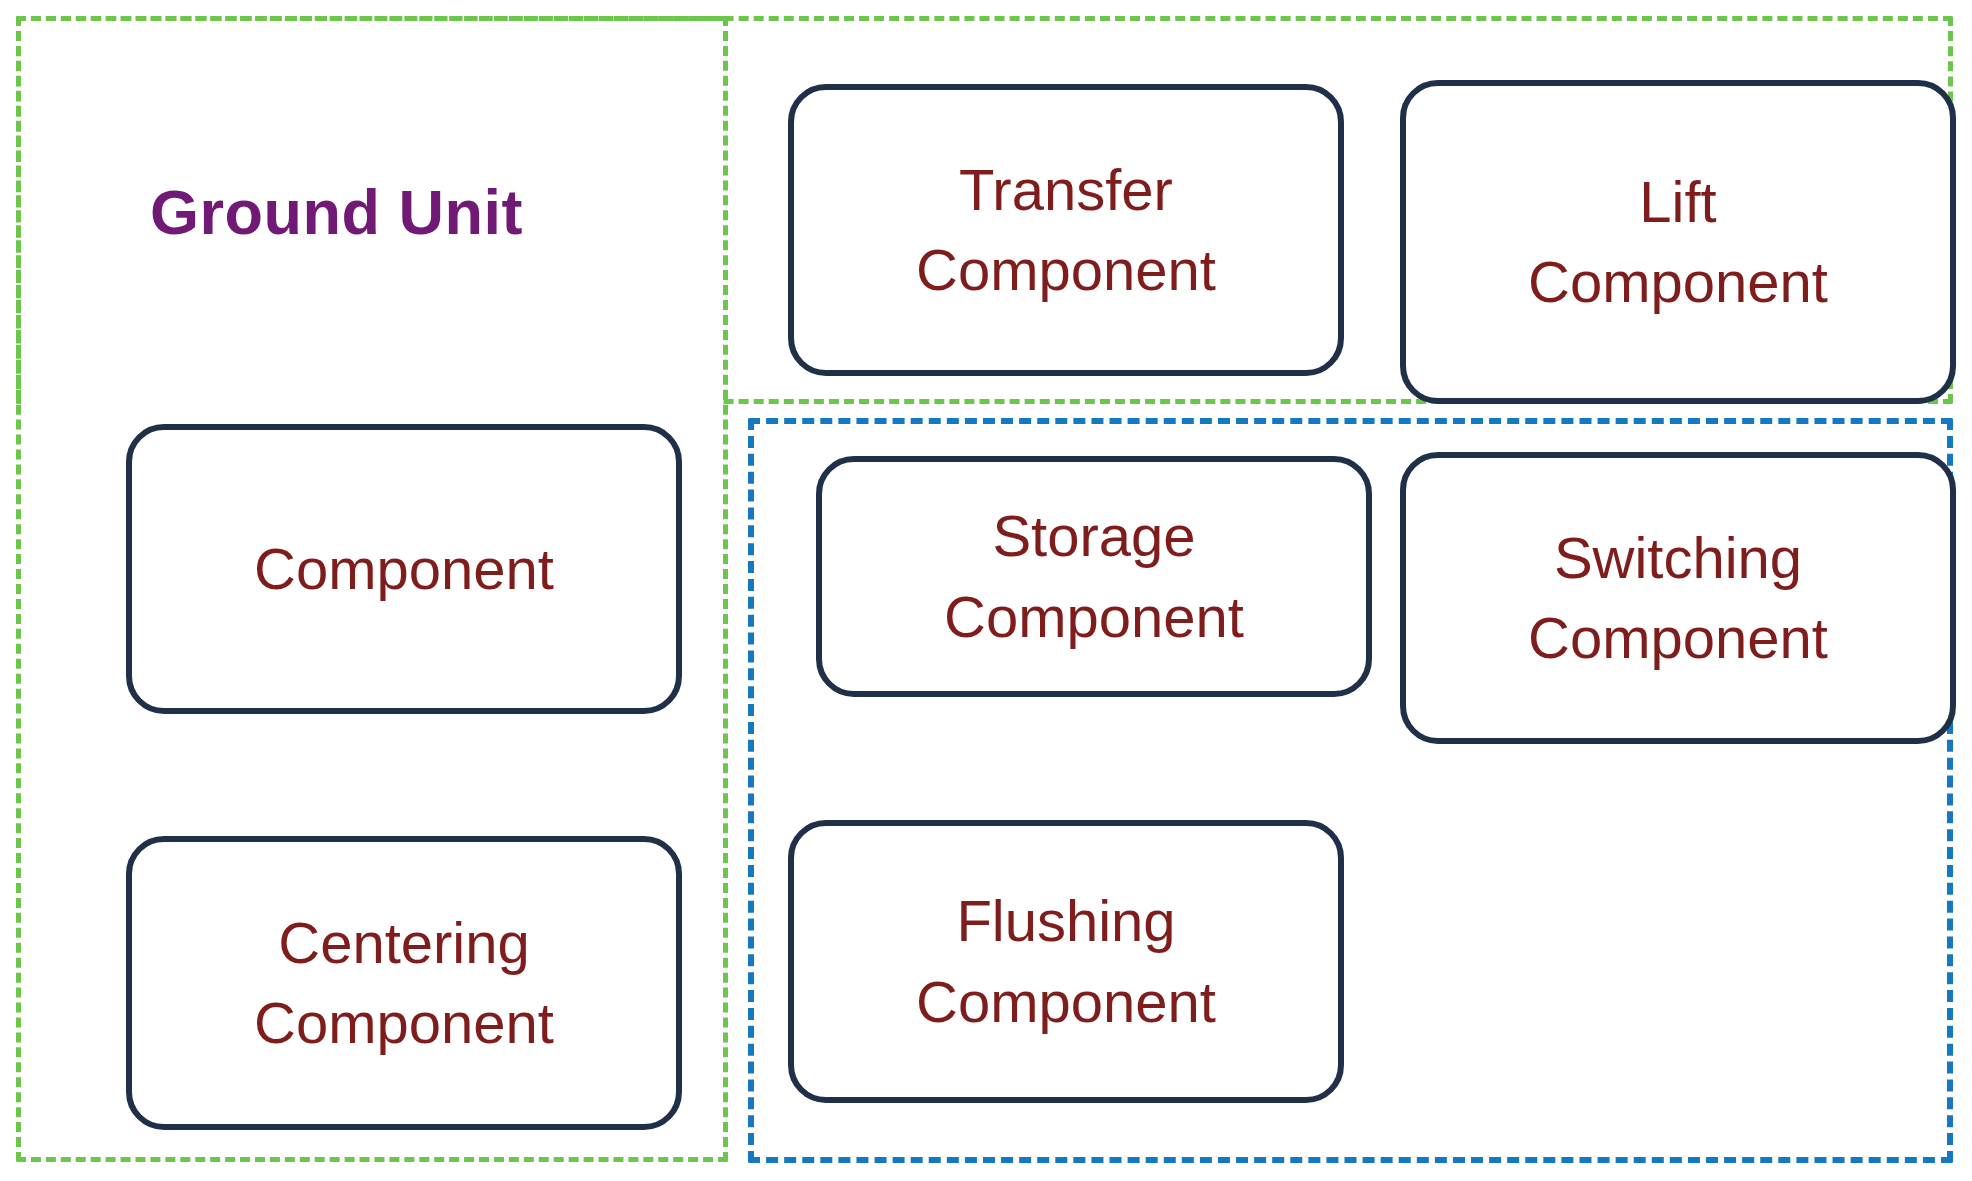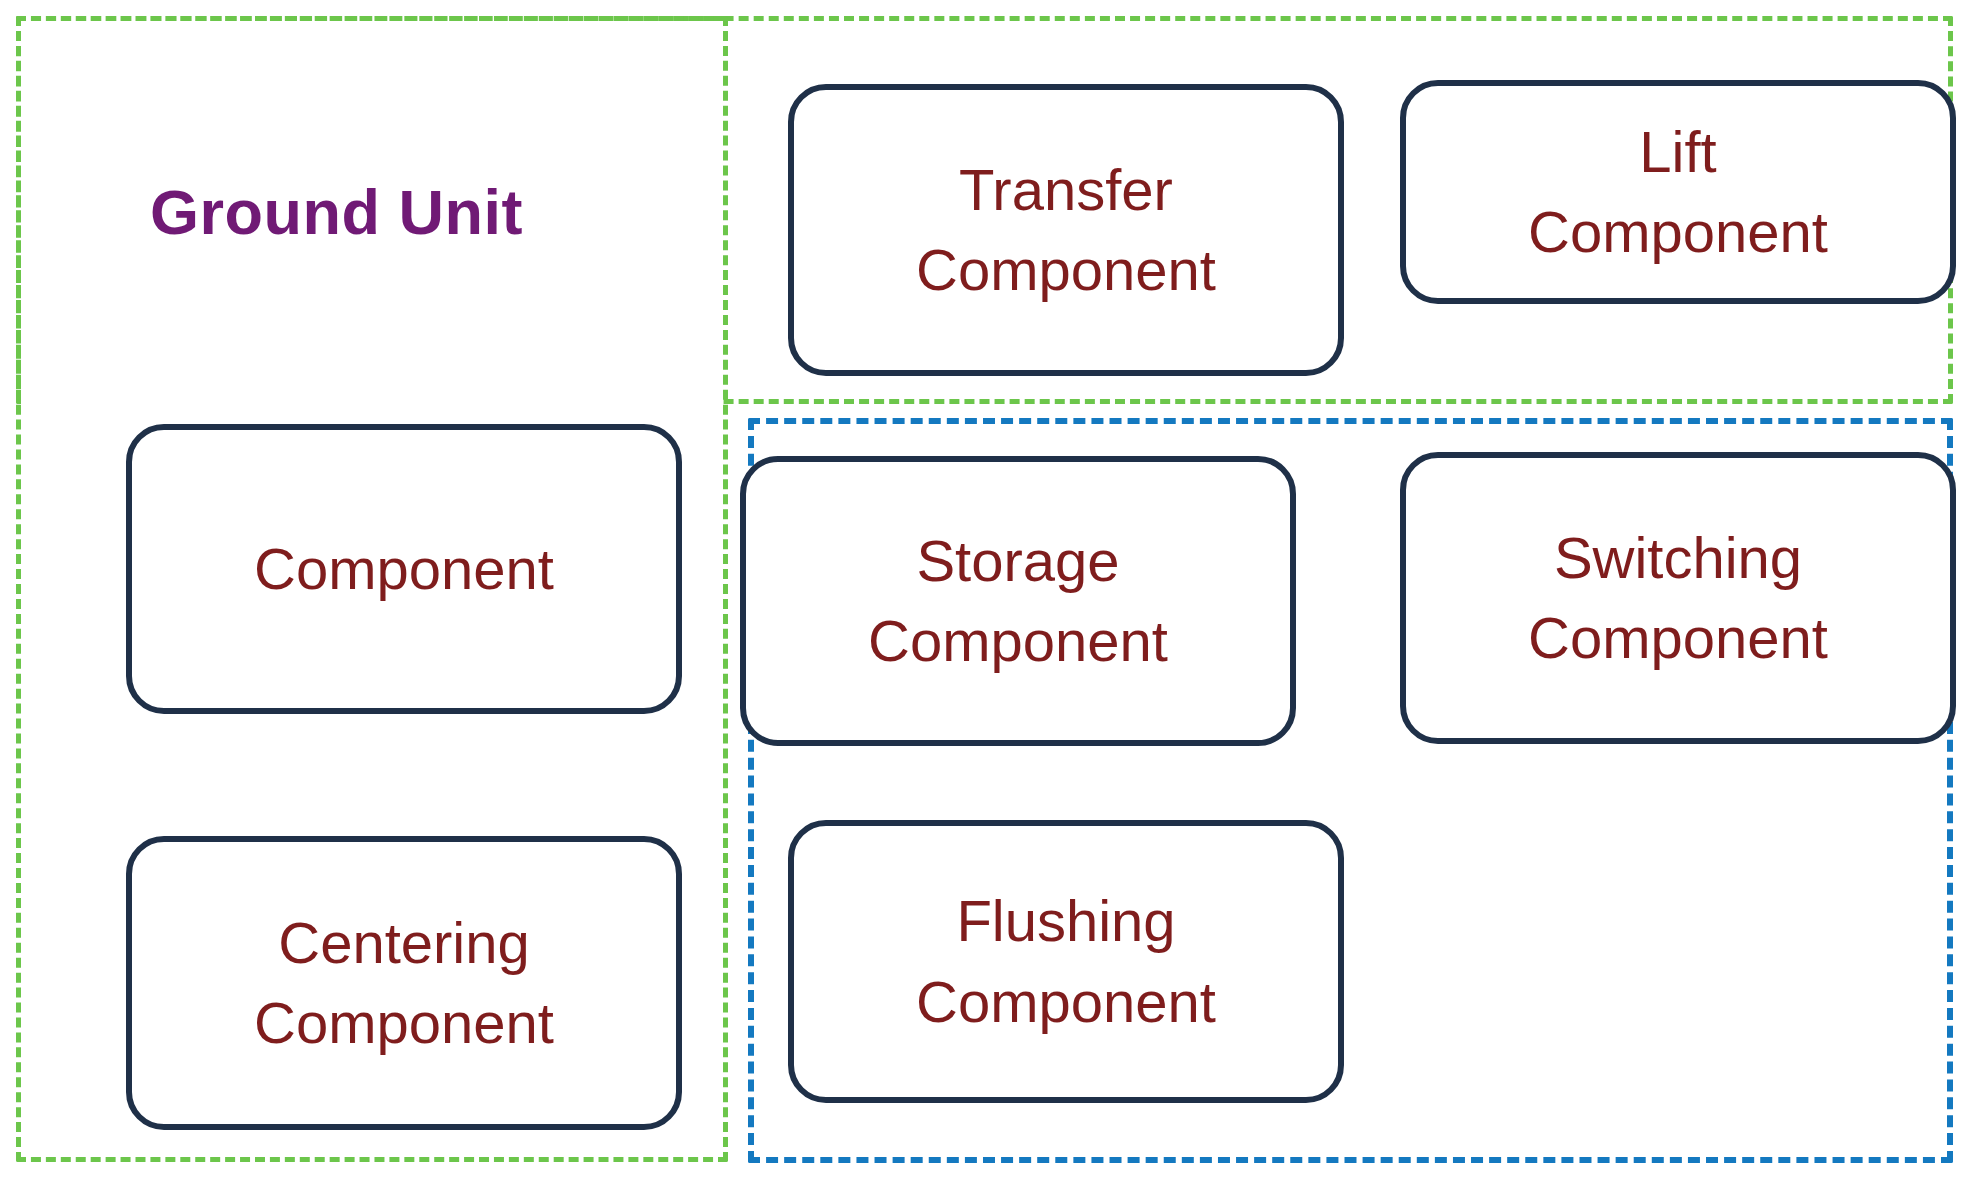--- a/index.html
+++ b/index.html
@@ -99,23 +99,23 @@
     font-weight: 400;
   }
   .component-box .line {
     display: block;
     text-align: center;
     white-space: nowrap;
   }
 
   
   .box-transfer  { left: 788px;  top: 84px;  width: 556px; height: 292px; }
-  .box-lift      { left: 1400px; top: 80px;  width: 556px; height: 224px; }
+  .box-lift      { left: 1400px; top: 80px;  width: 556px; height: 324px; }
   .box-assembly  { left: 126px;  top: 424px; width: 556px; height: 290px; }
-  .box-storage   { left: 740px;  top: 456px; width: 556px; height: 290px; }
+  .box-storage   { left: 816px;  top: 456px; width: 556px; height: 241px; }
   .box-switching { left: 1400px; top: 452px; width: 556px; height: 292px; }
   .box-centering { left: 126px;  top: 836px; width: 556px; height: 294px; }
   .box-flushing  { left: 788px;  top: 820px; width: 556px; height: 283px; }
 </style>
 </head>
 <body>
 
 <div id="canvas">
 
   <div class="group-green-top"></div>

